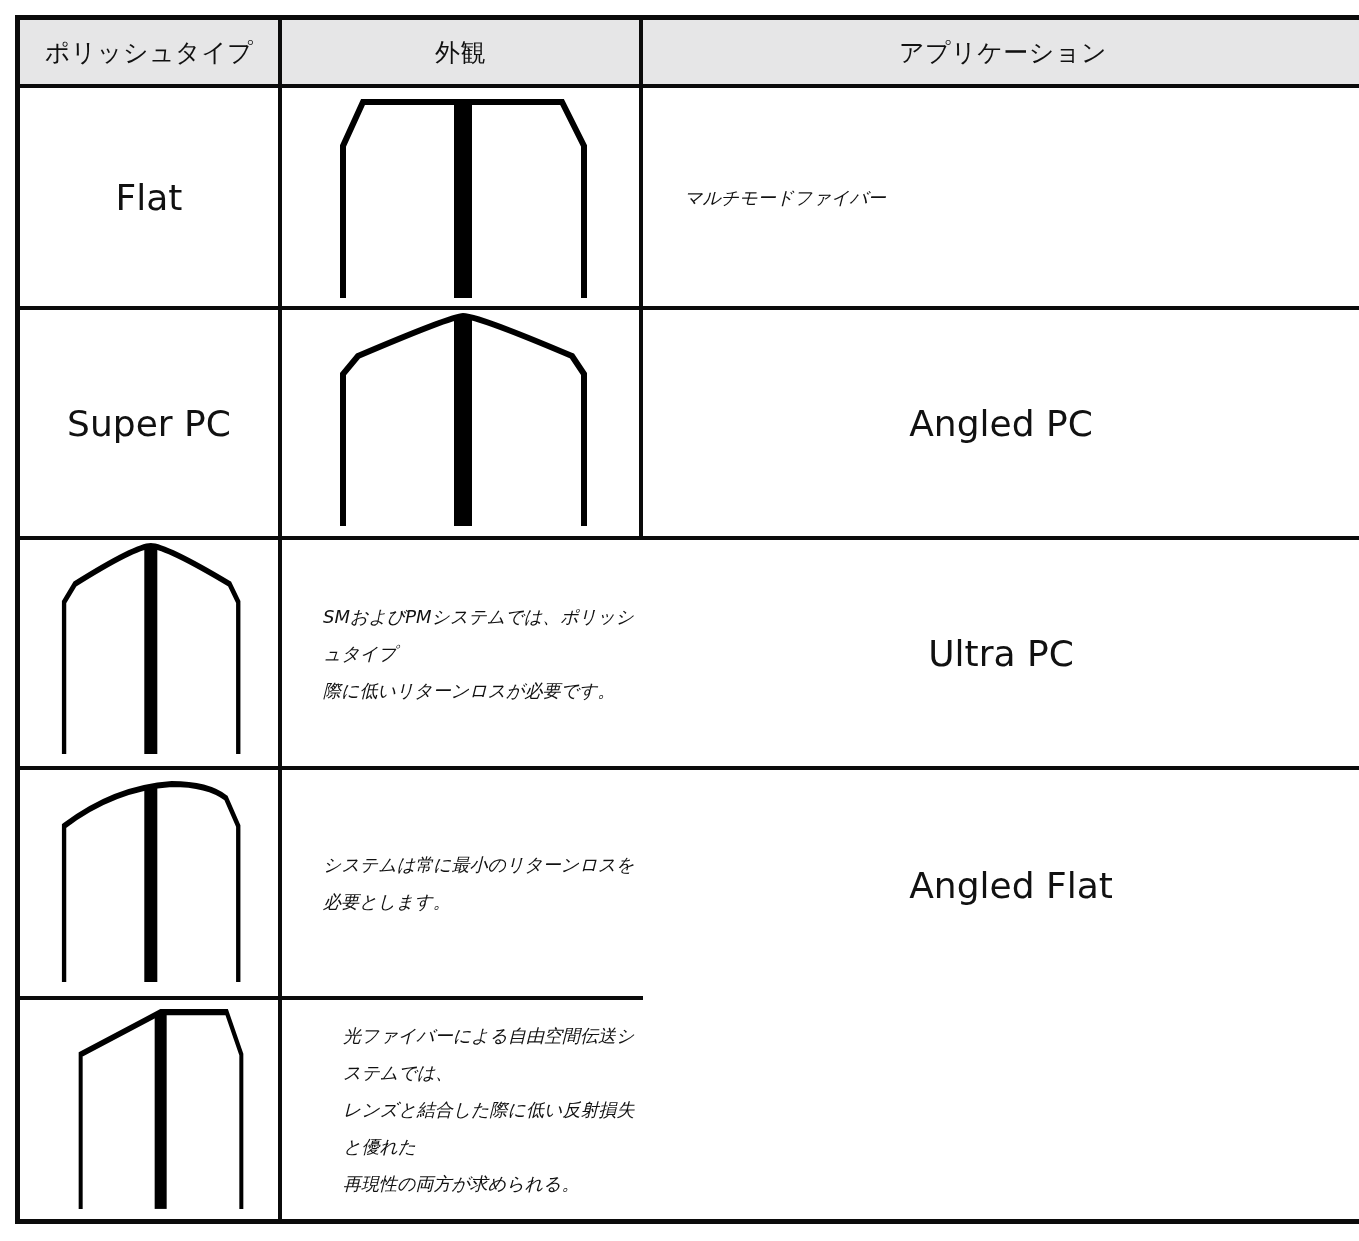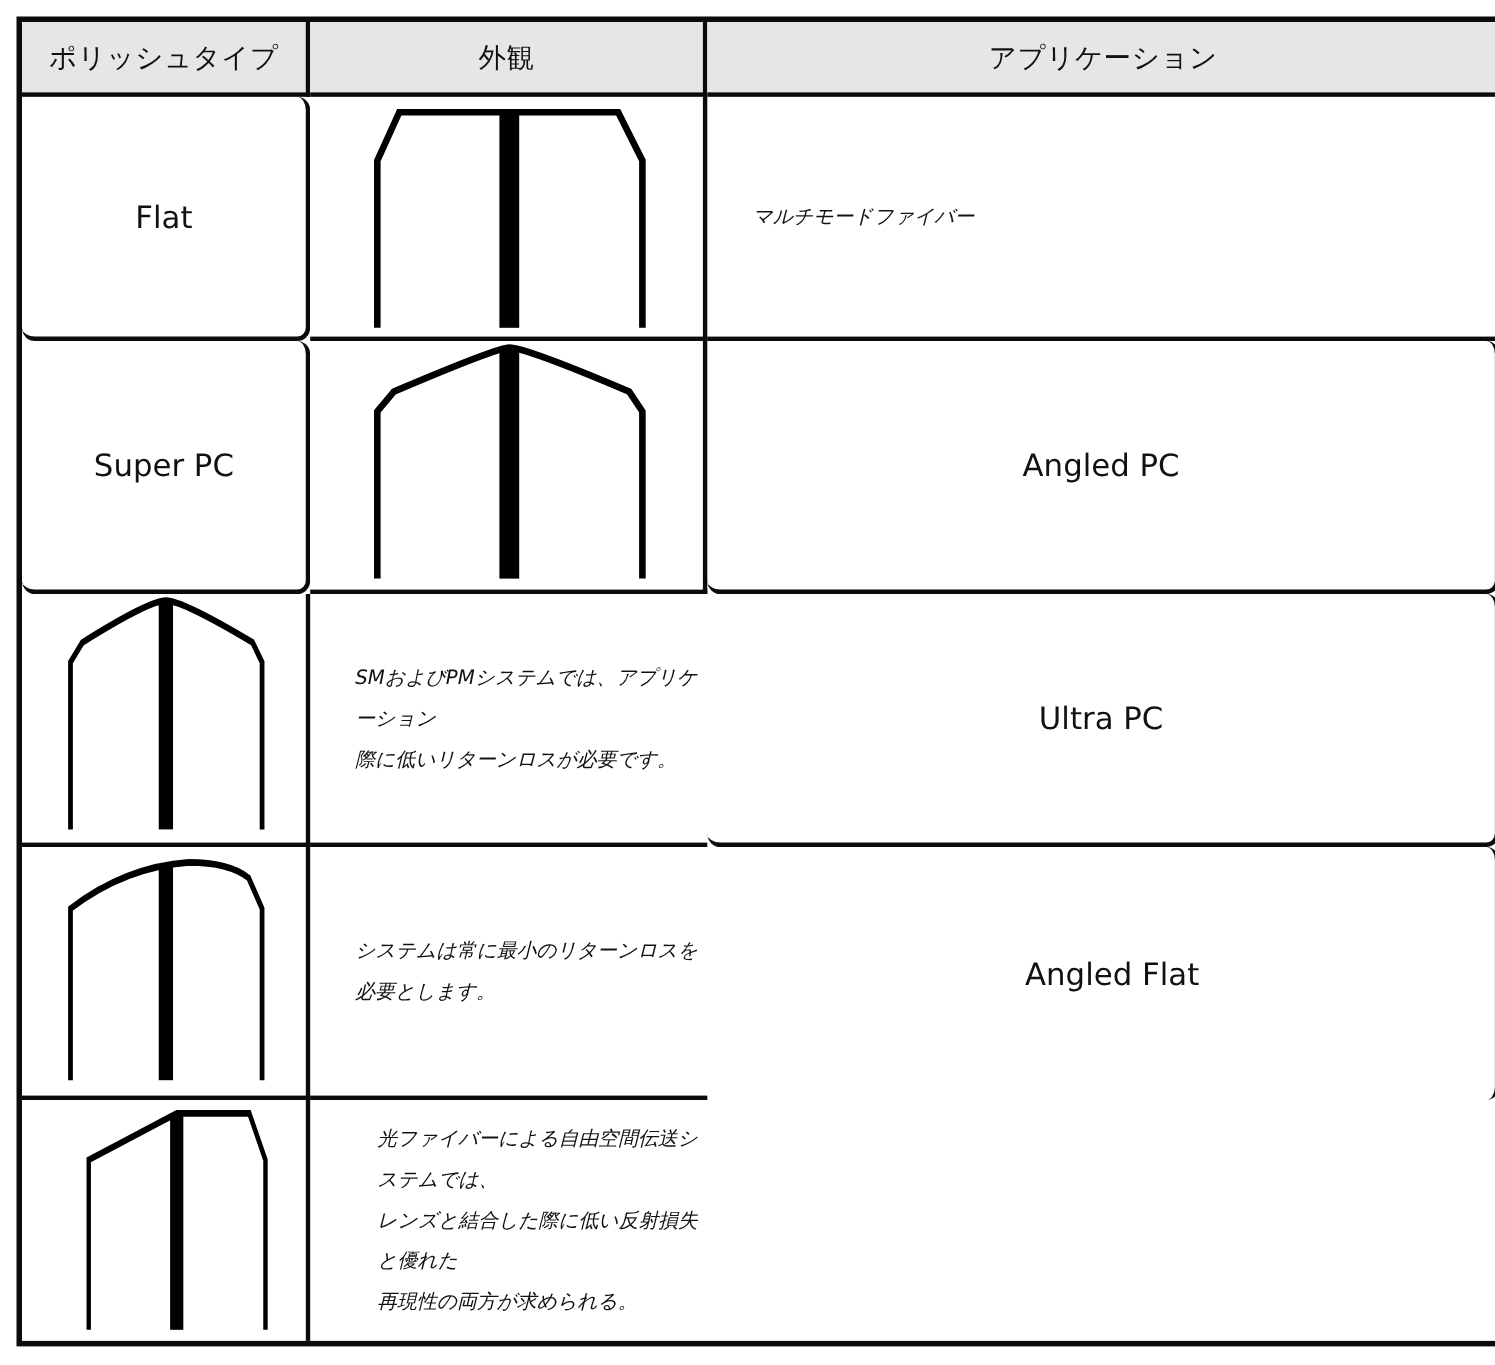--- a/index.html
+++ b/index.html
@@ -42,22 +42,21 @@
     .cell.last-col { border-right: none; align-items: center; }
     .cell.last-row { border-bottom: none; margin-left: 20px; }
     .header-cell {
       background: #e6e6e7;
       justify-content: center;
       font-size: 25px;
       letter-spacing: 0.5px;
     }
     .type-cell {
       justify-content: center;
-      font-size: 28px;
-      border-radius: 12px;
+      font-size: 36px;
     }
     .app-cell {
       justify-content: flex-start;
       padding-left: 41px;
       font-size: 18px;
       line-height: 37px;
       white-space: pre-line;
       font-style: italic;
     }
     .diagram-cell {
@@ -112,21 +111,21 @@
     <div class="cell type-cell">
       <span>Angled PC</span>
     </div>
     <div class="cell diagram-cell">
       <svg viewBox="0 0 357 226" preserveAspectRatio="none">
         <path d="M61,214 L61,62 L76,44 Q160,6 181,6 Q202,6 290,44 L302,62 L302,214" fill="none" stroke="#000" stroke-width="6" stroke-linejoin="miter"></path>
         <rect x="172" y="8" width="18" height="206" fill="#000"></rect>
       </svg>
     </div>
     <div class="cell app-cell last-col">
-      <span>SMおよびPMシステムでは、アプリケーション
+      <span>SMおよびPMシステムでは、ポリッシュタイプ
 際に低いリターンロスが必要です。</span>
     </div>
 
     <div class="cell type-cell">
       <span>Ultra PC</span>
     </div>
     <div class="cell diagram-cell">
       <svg viewBox="0 0 357 226" preserveAspectRatio="none">
         <path d="M61,212 L61,56 Q130,18 210,14 Q260,14 285,28 L302,56 L302,212" fill="none" stroke="#000" stroke-width="6" stroke-linejoin="miter"></path>
         <rect x="172" y="16" width="18" height="196" fill="#000"></rect>

